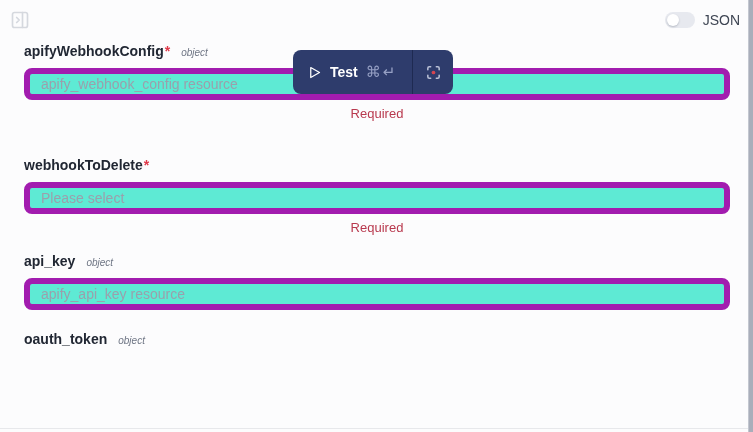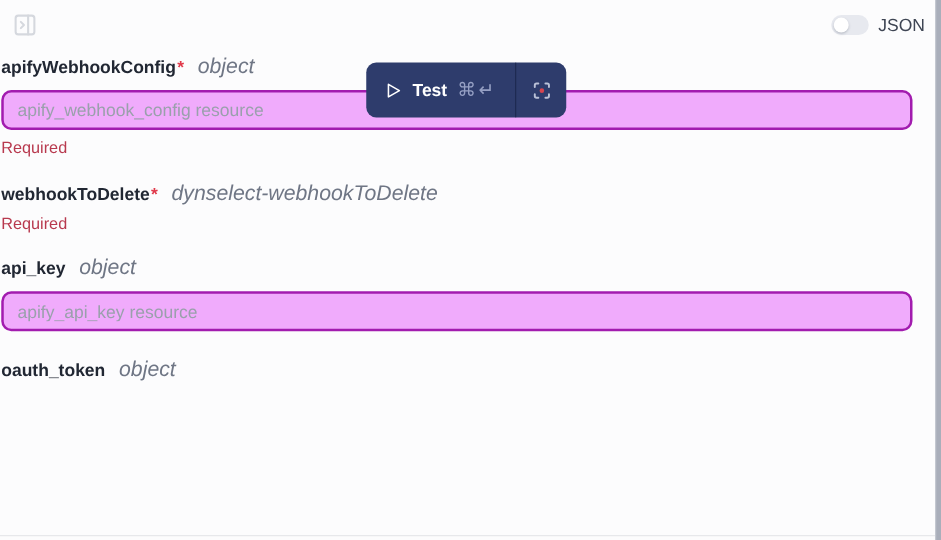--- a/index.html
+++ b/index.html
@@ -60,48 +60,48 @@
   }
   .switch-knob {
     position: absolute; left: 2px; top: 2px;
     width: 12px; height: 12px; border-radius: 50%;
     background: #ffffff;
     box-shadow: 0 1px 2px rgba(40,50,70,.25);
   }
   .json-label { font-size: 14px; color: #3e4553; }
 
   
-  .content { padding: 0 23px 0 1px; }
+  .content { padding: 0 23px 0 24px; }
 
   .field-header { display: flex; align-items: baseline; }
   .field-label { font-size: 14px; font-weight: bold; color: #212733; }
   .req-star { font-size: 14px; font-weight: bold; color: #e0394a; margin-left: 1px; }
   .req-star:empty { display: none; }
-  .field-type { font-size: 17px; font-style: italic; color: #6f7685; margin-left: 11px; }
+  .field-type { font-size: 10px; font-style: italic; color: #6f7685; margin-left: 11px; }
 
   .field-input {
     display: block; width: 100%; height: 32px;
     margin-top: 9px;
-    border: 2px solid #a21caf; border-radius: 8px;
-    background: #f0abfc;
+    border: 6px solid #a21caf; border-radius: 8px;
+    background: #5eead4;
     padding: 0 11px;
     font-family: "Liberation Sans", sans-serif;
     font-size: 14px; color: #333a46;
     outline: none;
   }
   .field-input::placeholder { color: #9aa0ac; opacity: 1; }
 
   .field-error {
-    text-align: left; font-size: 13px; color: #b8394e;
+    text-align: center; font-size: 13px; color: #b8394e;
     margin-top: 6px; min-height: 0;
   }
   .field-error:empty { display: none; }
 
   .field-1 { margin-top: 3px; }
-  .field-2 { margin-top: 20px; }
+  .field-2 { margin-top: 36px; }
   .field-3 { margin-top: 18px; }
   .field-4 { margin-top: 21px; }
 
   
   .bottom-line {
     position: absolute; left: 0; right: 5px; bottom: 3px;
     height: 1px; background: #e7e8eb;
   }
   .scrollbar {
     position: absolute; right: 0; top: 0;
@@ -166,22 +166,22 @@
       <span class="field-type">object</span>
     </div>
     <input class="field-input" type="text" placeholder="apify_webhook_config resource" style="">
     <div class="field-error">Required</div>
   </div>
 
   <div class="field field-2">
     <div class="field-header">
       <span class="field-label">webhookToDelete</span>
       <span class="req-star">*</span>
-      <span class="field-type">dynselect-webhookToDelete</span>
-    </div>
+    </div>
+    <input class="field-input" type="text" placeholder="Please select" style="">
     <div class="field-error">Required</div>
   </div>
 
   <div class="field field-3">
     <div class="field-header">
       <span class="field-label">api_key</span>
 
       <span class="field-type">object</span>
     </div>
     <input class="field-input" type="text" placeholder="apify_api_key resource" style="">

